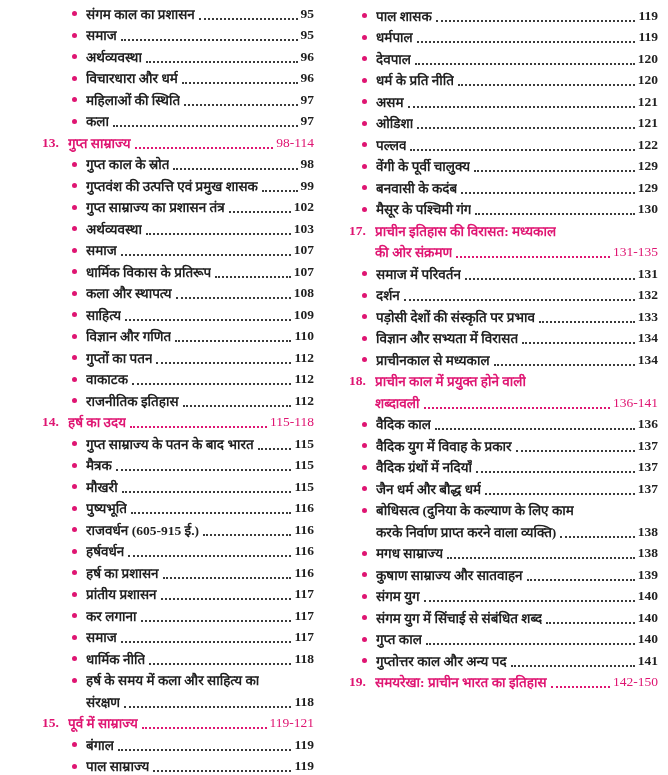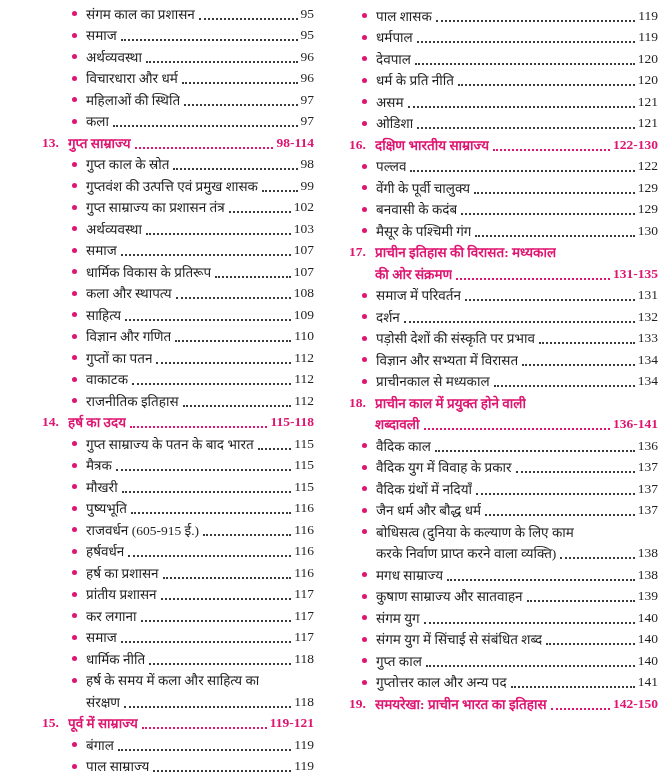--- a/index.html
+++ b/index.html
@@ -17,40 +17,40 @@
   }
   .page{position:relative;width:668px;height:775px;overflow:hidden;background:#fff;}
   .col{position:absolute;top:3px;}
   .col-left{left:42px;width:272px;}
   .col-right{left:349px;top:5px;width:309px;}
   .line{
     display:flex;align-items:center;height:var(--rh);
     font-size:13.5px;white-space:nowrap;
   }
   
-  .item .line{padding-left:30px;}
+  .item .line{padding-left:30px;font-weight:bold;}
   .col-right .item .line{padding-left:13px;}
   .bullet{
     flex:0 0 auto;width:5px;height:5px;border-radius:50%;
     background:var(--accent);margin-right:9px;
   }
   .item .spacer{flex:0 0 14px;}
   
   .section .line{font-weight:bold;color:var(--accent);}
   .num{flex:0 0 26px;}
   .section .spacer{flex:0 0 26px;}
   .label{flex:0 1 auto;overflow:hidden;}
   .leader{
     flex:1 1 auto;min-width:6px;align-self:flex-end;
     border-bottom:2px dotted var(--dots);
     margin:0 3px 5px 4px;
   }
   .section .leader{border-bottom-color:var(--accent);}
   .page-num{flex:0 0 auto;color:var(--ink);}
-  .section .page-num{color:var(--accent);font-weight:bold;}
+  .section .page-num{color:var(--accent);font-weight:normal;}
 </style>
 </head>
 <body>
 
 <div class="page">
   <div class="col col-left">
       <div class="entry item">
         <div class="line">
           <span class="bullet"></span>
           <span class="label">संगम काल का प्रशासन</span>
@@ -377,28 +377,20 @@
         </div>
       </div>
       <div class="entry item">
         <div class="line">
           <span class="bullet"></span>
           <span class="label">ओडिशा</span>
           <span class="leader"></span>
           <span class="page-num">121</span>
         </div>
       </div>
-      <div class="entry section">
-        <div class="line">
-          <span class="num">16.</span>
-          <span class="label">दक्षिण भारतीय साम्राज्य</span>
-          <span class="leader"></span>
-          <span class="page-num">122-130</span>
-        </div>
-      </div>
       <div class="entry item">
         <div class="line">
           <span class="bullet"></span>
           <span class="label">पल्लव</span>
           <span class="leader"></span>
           <span class="page-num">122</span>
         </div>
       </div>
       <div class="entry item">
         <div class="line">

